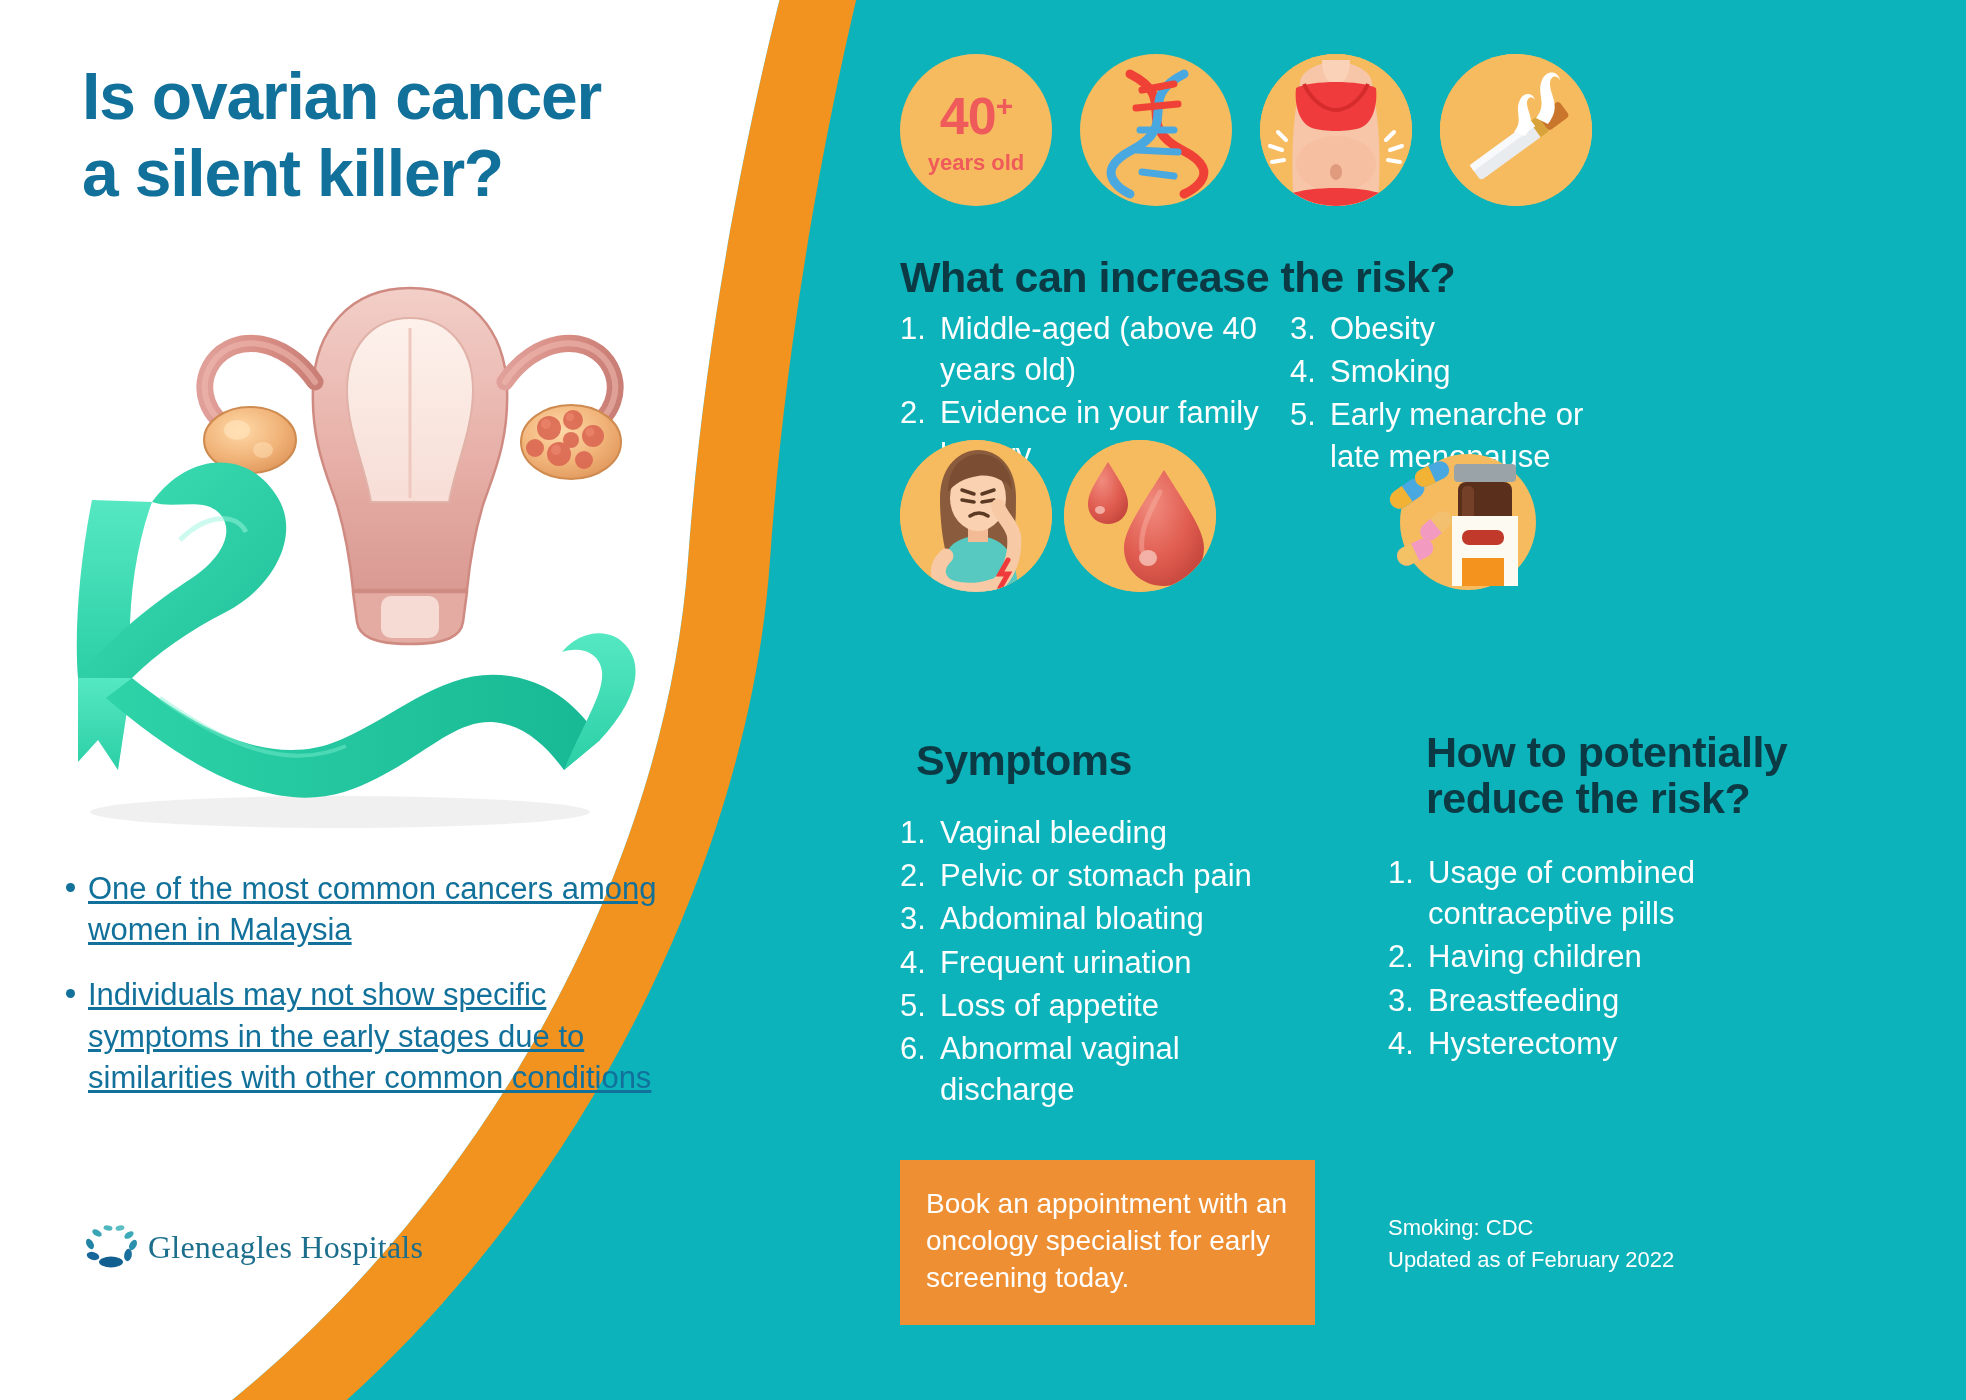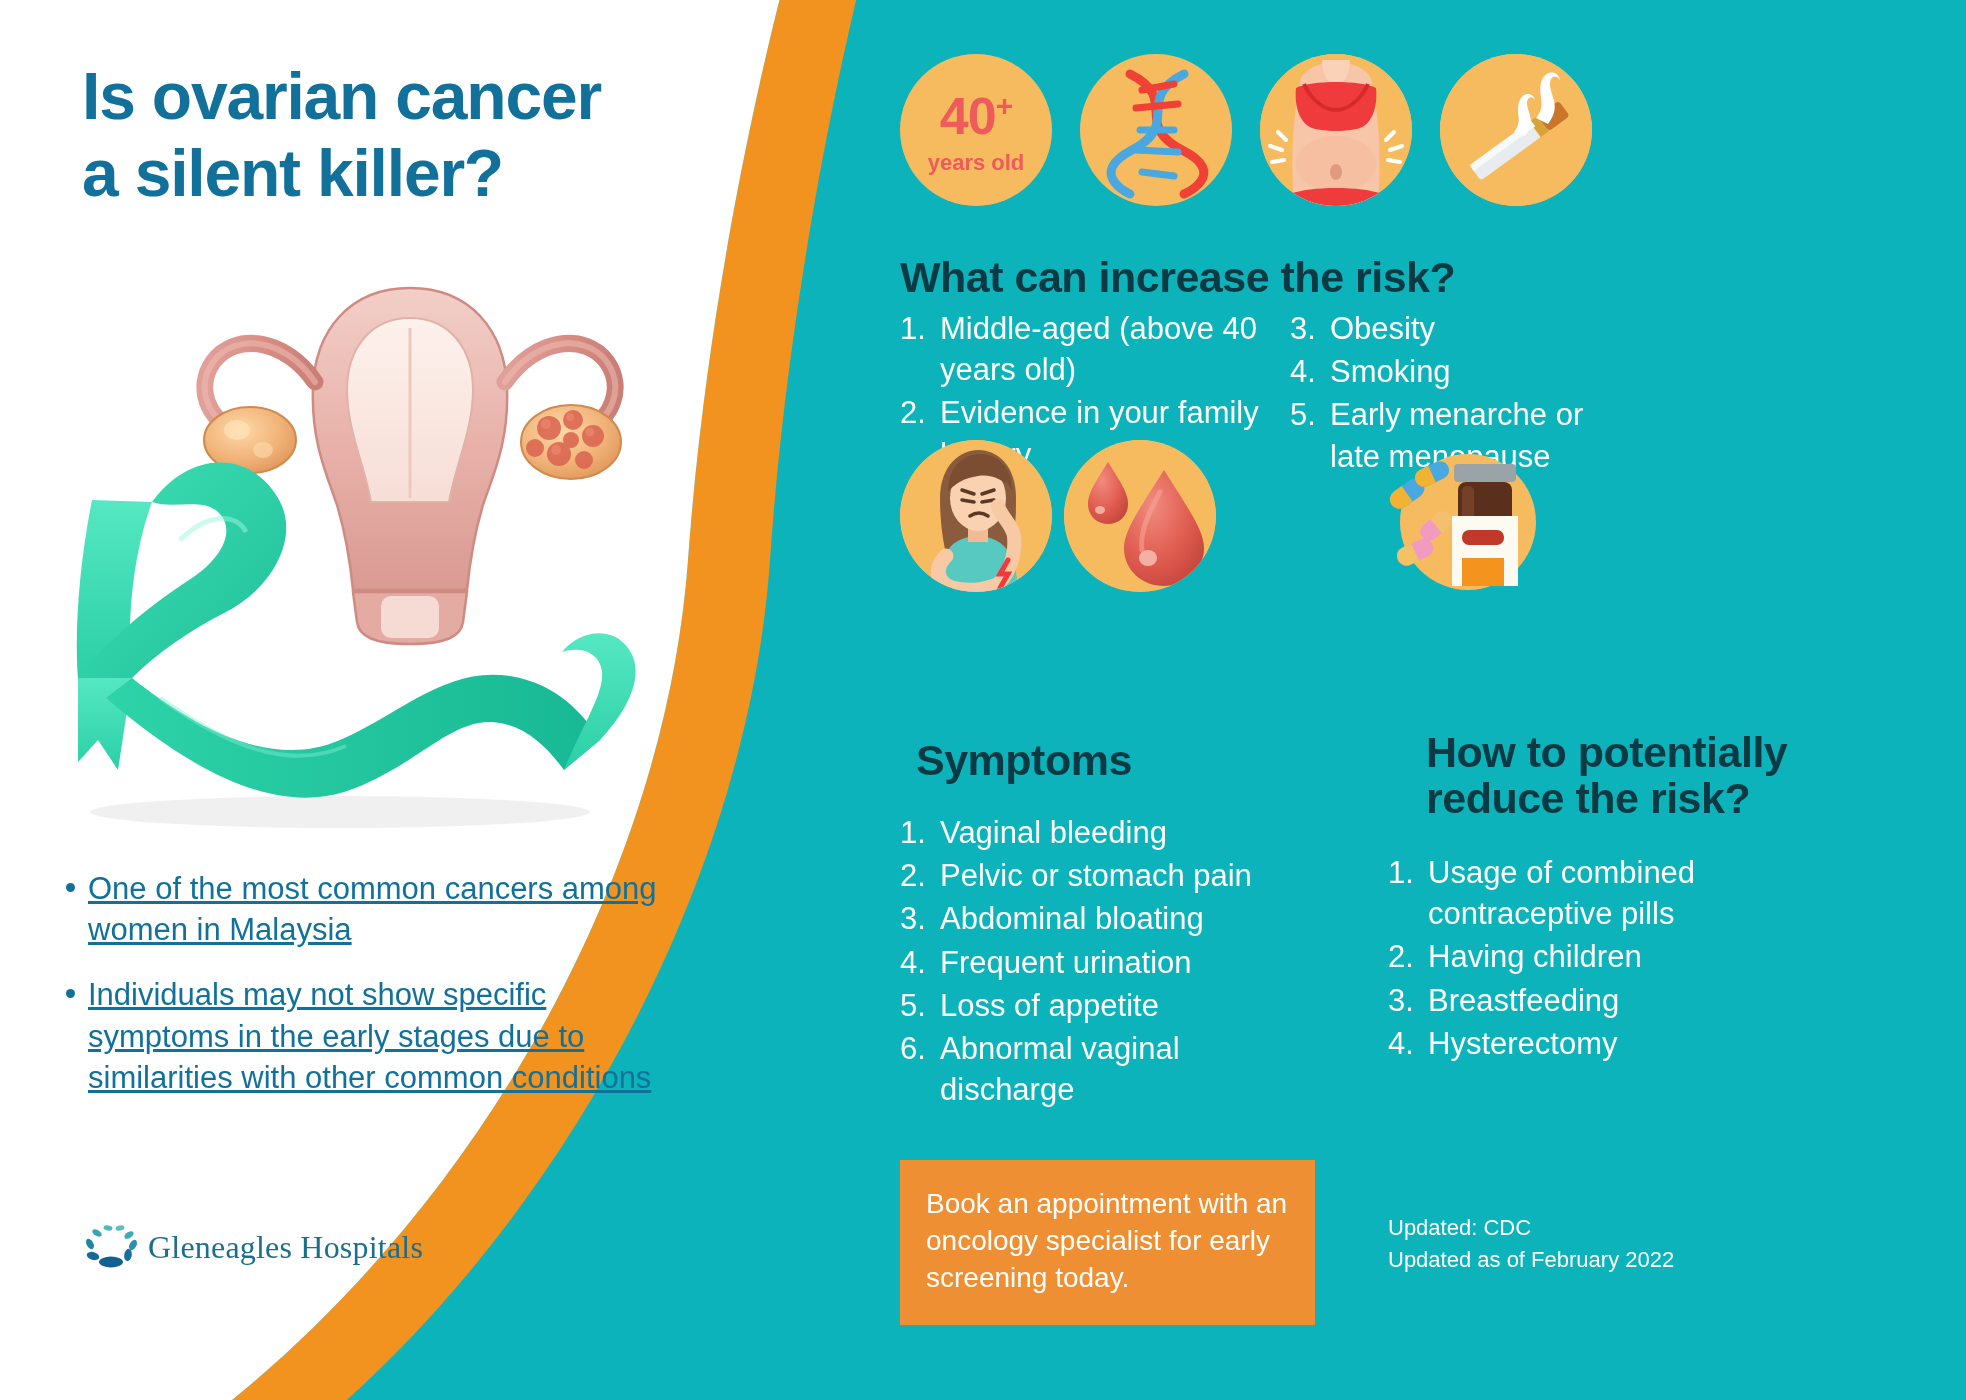--- a/index.html
+++ b/index.html
@@ -501,18 +501,18 @@
       </li>
       <li>
         <span class="n">4.</span>
         <span class="t">Hysterectomy</span>
       </li>
     </ol>
 
     <div class="cta">Book an appointment with an oncology specialist for early screening today.</div>
 
     <div class="source">
-      <div>Updated: CDC</div>
+      <div>Smoking: CDC</div>
       <div>Updated as of February 2022</div>
     </div>
 
   </div>
 </div>
 
 </body></html>

